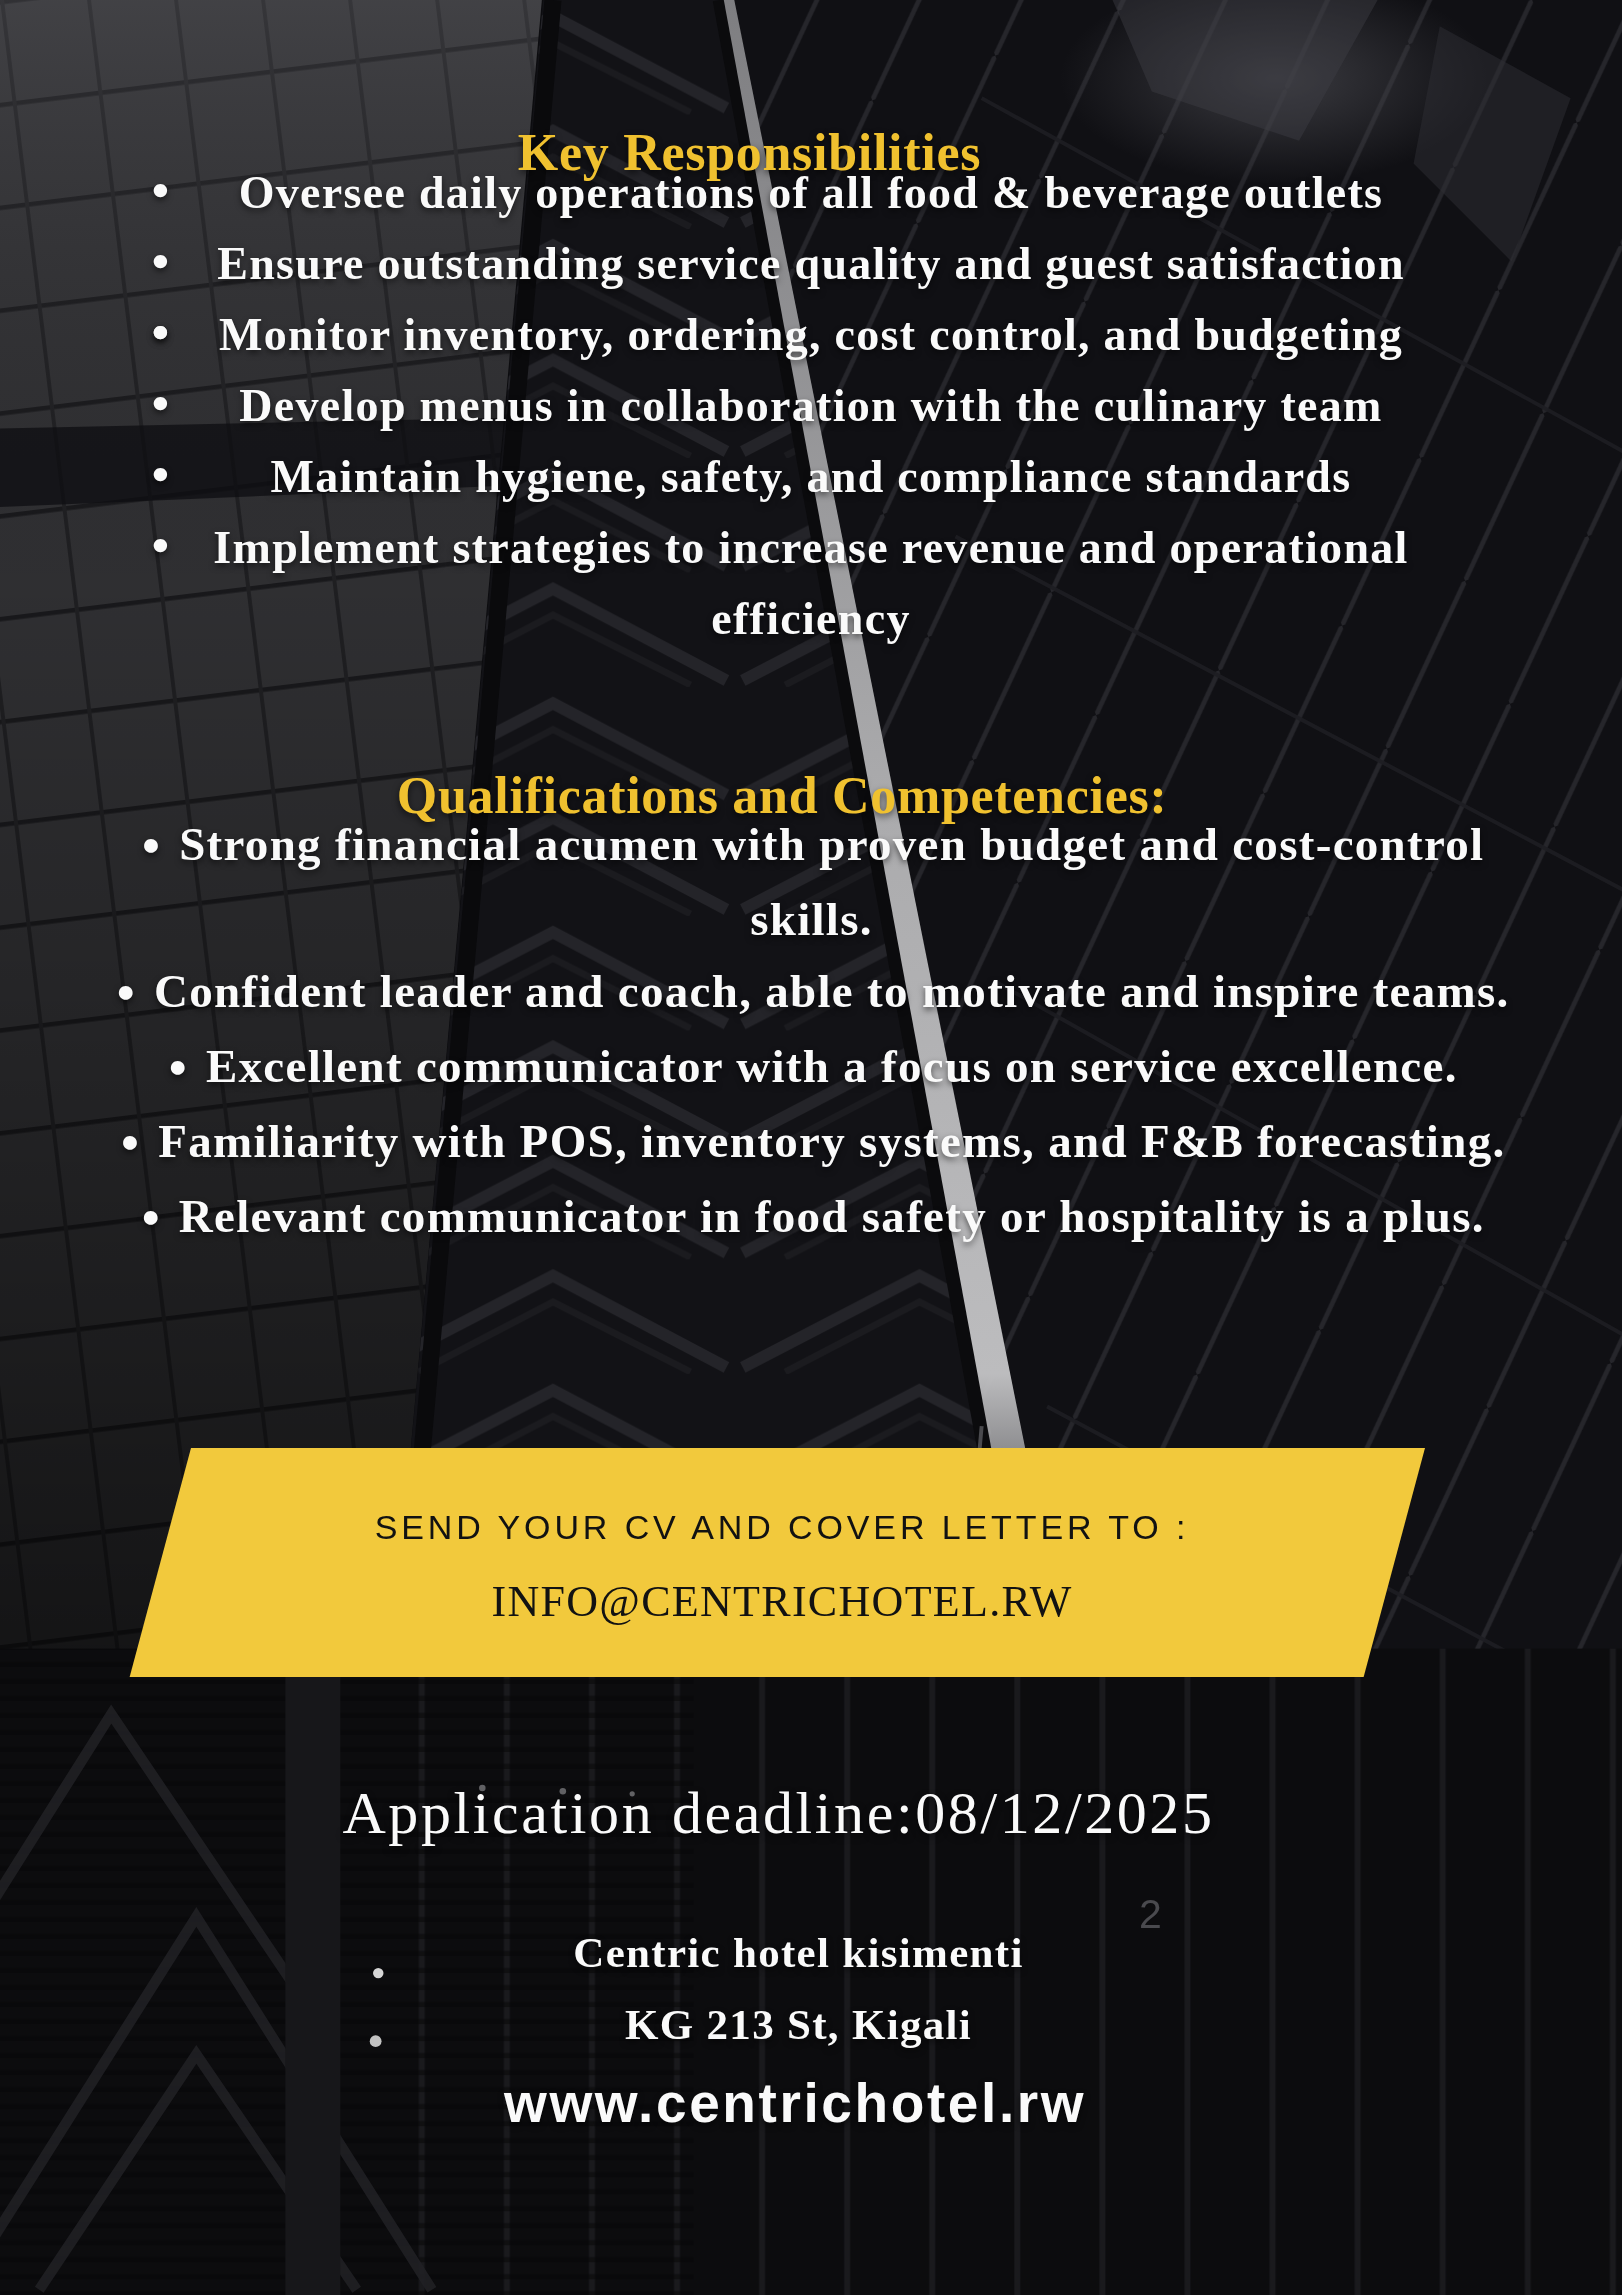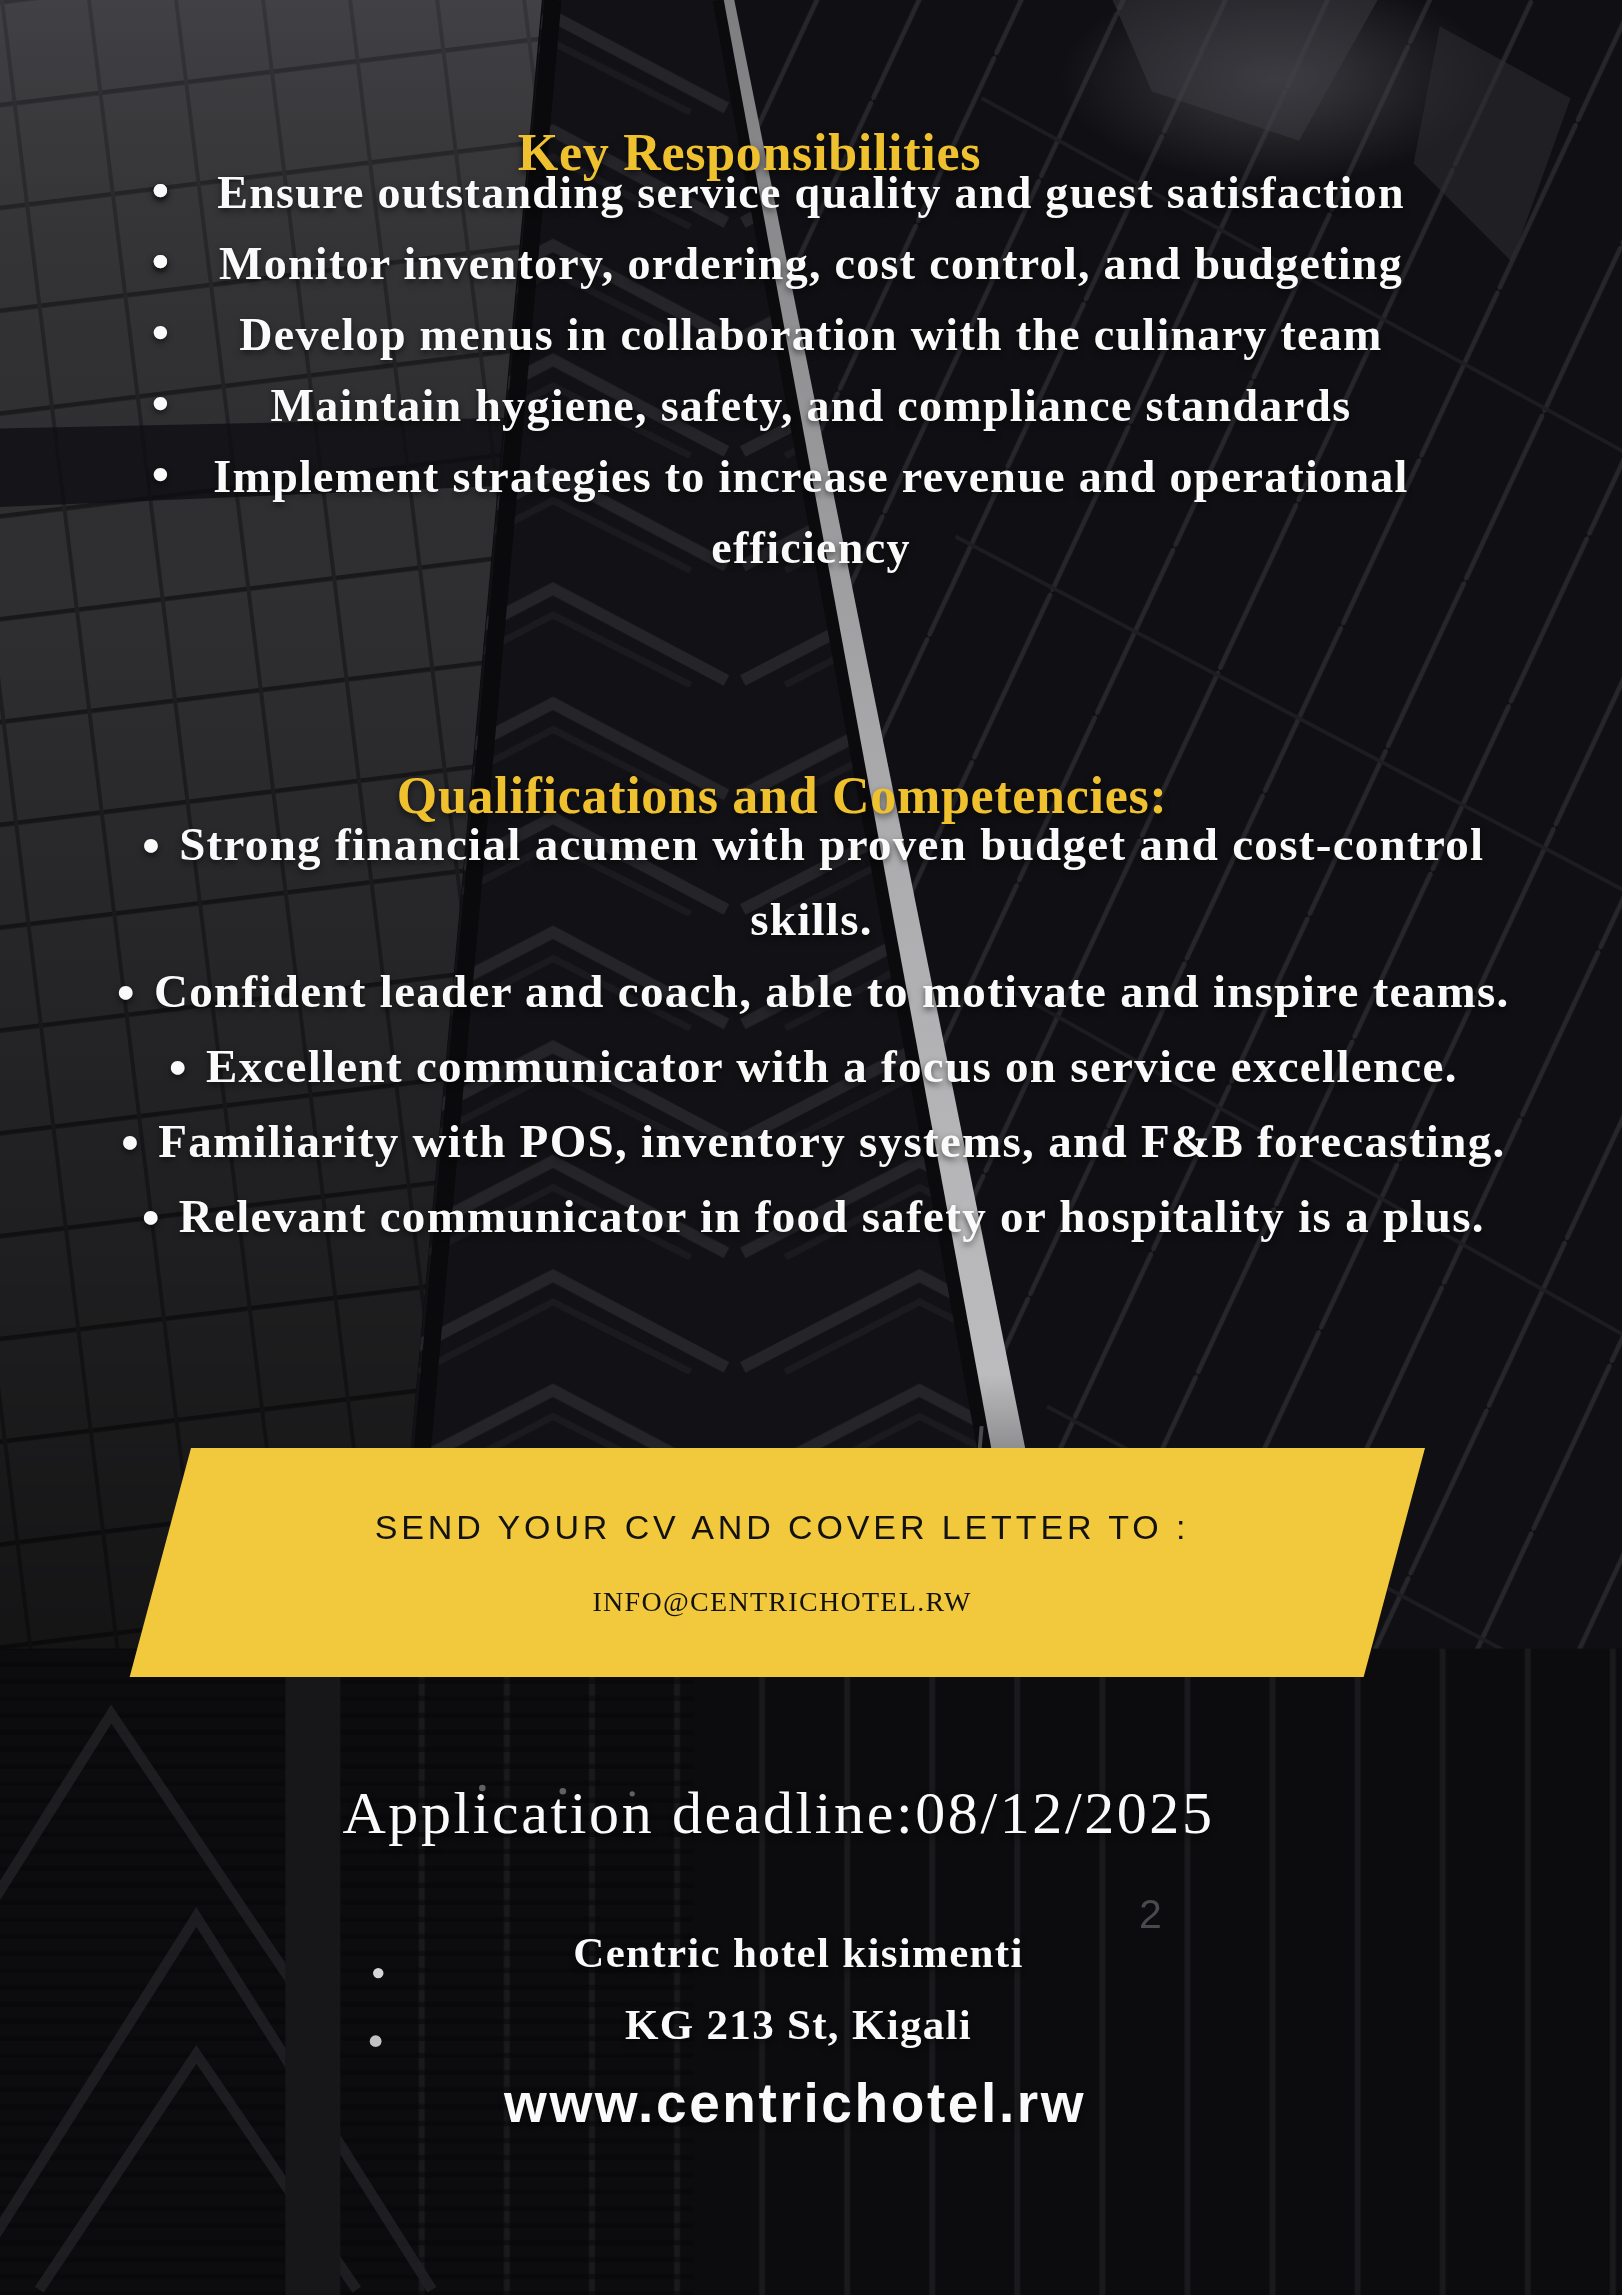--- a/index.html
+++ b/index.html
@@ -48,21 +48,21 @@
   }
   .banner-text{
     position:absolute;left:167px;top:1491px;width:1230px;text-align:center;color:#121212;
   }
   .banner-line1{
     font-family:"Liberation Sans",sans-serif;font-weight:400;
     font-size:34px;line-height:72px;letter-spacing:3.9px;
   }
   .banner-line2{
     font-family:"Liberation Serif",serif;font-weight:400;
-    font-size:28px;line-height:77px;letter-spacing:1.3px;
+    font-size:44px;line-height:77px;letter-spacing:1.3px;
   }
 
   .deadline{
     position:absolute;top:1779px;left:0;width:1623px;text-align:center;transform:translateX(-33px);
     color:#FAFAFA;font-weight:400;font-size:60px;line-height:68px;letter-spacing:2.6px;
     text-shadow:0 2.6px 7.9px rgba(0,0,0,.6);
   }
   .address-block{
     position:absolute;top:1917px;left:0;width:1623px;text-align:center;transform:translateX(-13px);
     color:#FAFAFA;font-weight:700;font-size:43px;line-height:72px;letter-spacing:1.3px;
@@ -176,20 +176,21 @@
     </g>
   </svg>
 
   <div class="content">
 
     <h2 class="h-yellow" id="heading-resp">Key Responsibilities</h2>
 
     <ul class="r-list">
       <li>
         <span class="dot">•</span>
+        <span>Oversee daily operations of all food &amp; beverage outlets</span>
       </li>
       <li>
         <span class="dot">•</span>
         <span>Ensure outstanding service quality and guest satisfaction</span>
       </li>
       <li>
         <span class="dot">•</span>
       </li>
       <li>
         <span class="dot">•</span>

